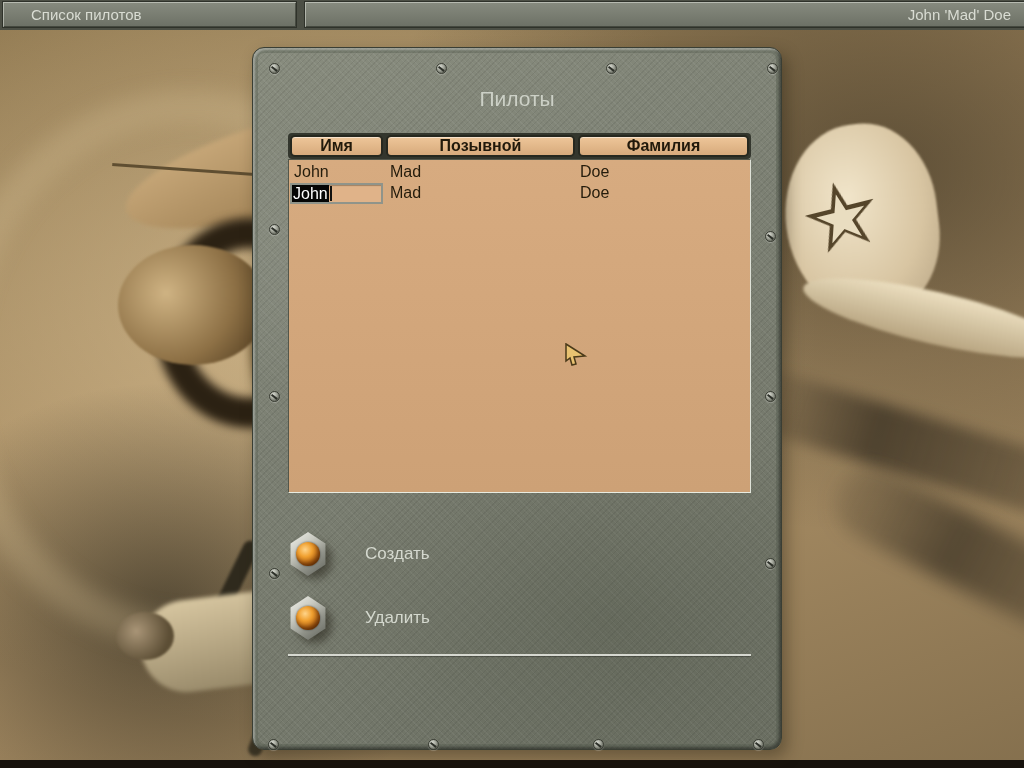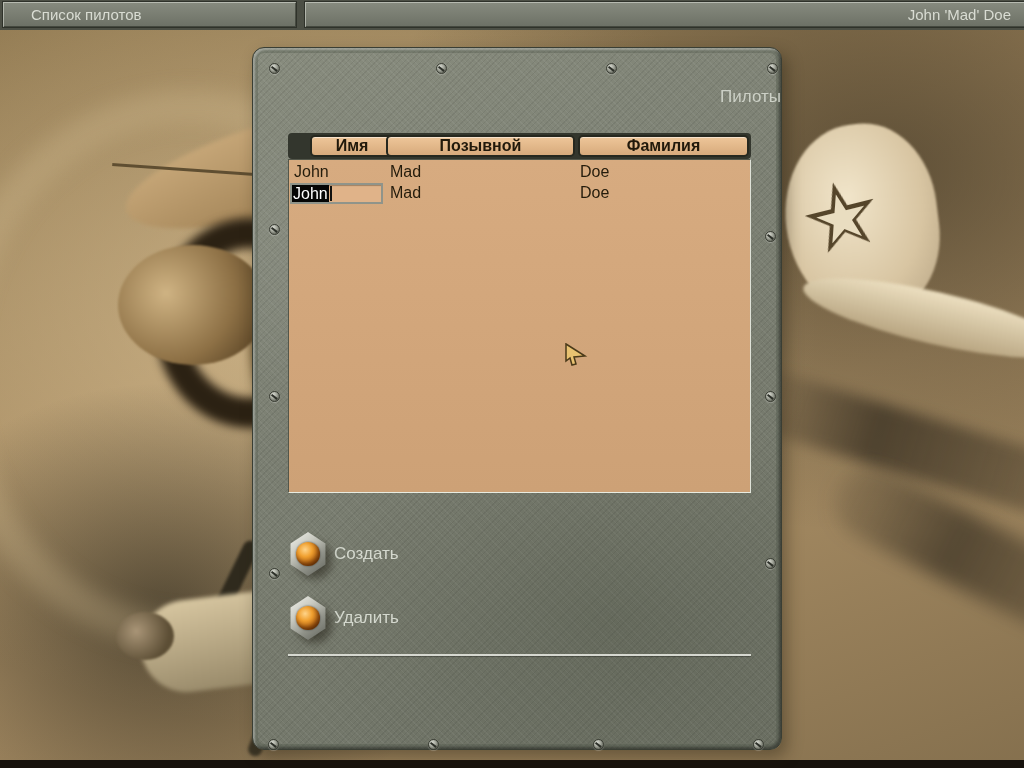--- a/index.html
+++ b/index.html
@@ -86,52 +86,52 @@
     border:1px solid #3a3e34;
     box-shadow: inset 2px 2px 2px rgba(255,255,255,.32), inset -2px -2px 3px rgba(0,0,0,.38),
       inset 0 0 0 5px rgba(92,97,84,.45), 5px 7px 16px rgba(40,32,18,.4); }
 
   .screw { position:absolute; width:11px; height:11px; border-radius:50%;
     background:radial-gradient(circle at 35% 30%, #dcded5, #9fa297 45%, #575a50 85%);
     border:1px solid #3b3e35; box-shadow:0 1px 1px rgba(255,255,255,.22); }
   .screw::after { content:""; position:absolute; left:1px; top:4px; width:7px; height:1.5px;
     background:#2d3029; transform:rotate(38deg); }
 
-  .dlg-title { position:absolute; left:0; right:0; top:39px; text-align:right;
-    color:#ccd0c6; font-size:17px; }
+  .dlg-title { position:absolute; left:0; right:0; top:39px; text-align:center;
+    color:#ccd0c6; font-size:21px; }
 
   .thead { position:absolute; left:35px; top:85px; width:463px; height:26px;
     background:#33362d; border-radius:4px; box-shadow:0 1px 0 rgba(255,255,255,.12); }
   .col-btn { position:absolute; top:2px; height:22px;
     background:linear-gradient(#eec699,#d7aa7c);
     border:2px solid #26281f; border-radius:5px;
     display:flex; align-items:center; justify-content:center;
     font-size:16px; font-weight:700; color:#21190b;
     box-shadow:inset 0 1px 0 rgba(255,255,255,.5); cursor:pointer; }
-  .col-name     { left:2px;   width:84px;margin-left:20px; }
+  .col-name     { left:2px;   width:93px; }
   .col-callsign { left:98px;  width:189px; }
   .col-surname  { left:290px; width:171px; }
 
   .list { position:absolute; left:35px; top:111px; width:463px; height:334px;
     background:linear-gradient(#d7ab80,#cda176);
     border-top:1px solid #53564a; border-left:1px solid #53564a;
     border-bottom:1px solid #e9ece1; border-right:1px solid #dfe2d8;
     padding-top:2px; overflow:hidden; }
   .lrow { position:relative; height:21px; font-size:16px; color:#241c0c; }
   .cell { position:absolute; top:1px; white-space:pre; }
   .c1 { left:5px; } .c2 { left:101px; } .c3 { left:291px; }
 
   .edit { position:absolute; left:1px; top:0; width:93px; height:21px;
     background:#e0b389; border:2px solid #90948a;
     box-shadow:inset 1px 1px 1px rgba(0,0,0,.28);
     display:flex; align-items:center; overflow:hidden; }
   .sel { background:#060605; color:#fff; font-size:16px; line-height:17px; padding:0 1px; }
   .caret { width:2px; height:15px; background:#121210; margin-left:1px; }
 
-  .action-row { position:absolute; left:36px; display:flex; align-items:center; gap:7px;
+  .action-row { position:absolute; left:36px; display:flex; align-items:center; gap:38px;
     height:46px; cursor:pointer; }
   .action-label { color:#d4d8ce; font-size:17px; }
   .row-create { top:483px; } .row-delete { top:547px; } .row-select { top:625px; }
   .separator { position:absolute; left:35px; top:606px; width:463px; height:2px;
     background:#d6d8d0; box-shadow:0 1px 1px rgba(0,0,0,.3); }
 
   .nut { position:relative; width:38px; height:44px; display:inline-block; flex:0 0 38px; }
   .nut-shadow { position:absolute; left:7px; top:9px; width:36px; height:38px;
     background:rgba(28,23,13,.5); border-radius:50%; filter:blur(4px); }
   .nut-hex { position:absolute; inset:0;

